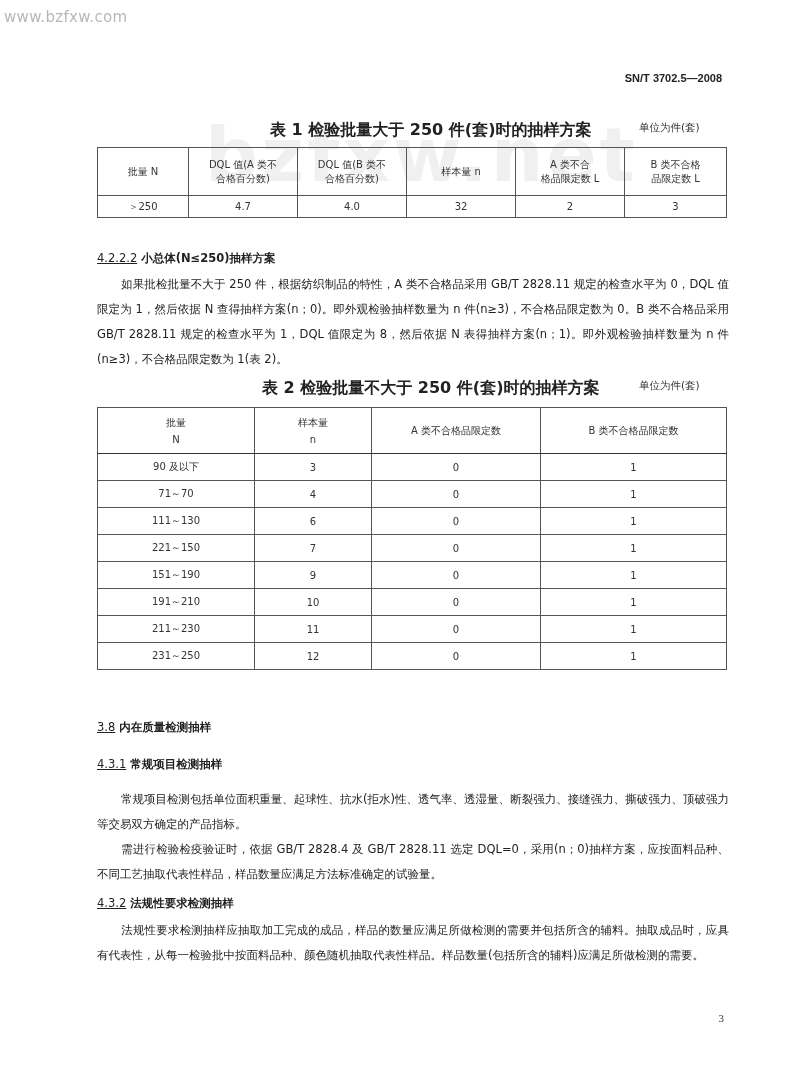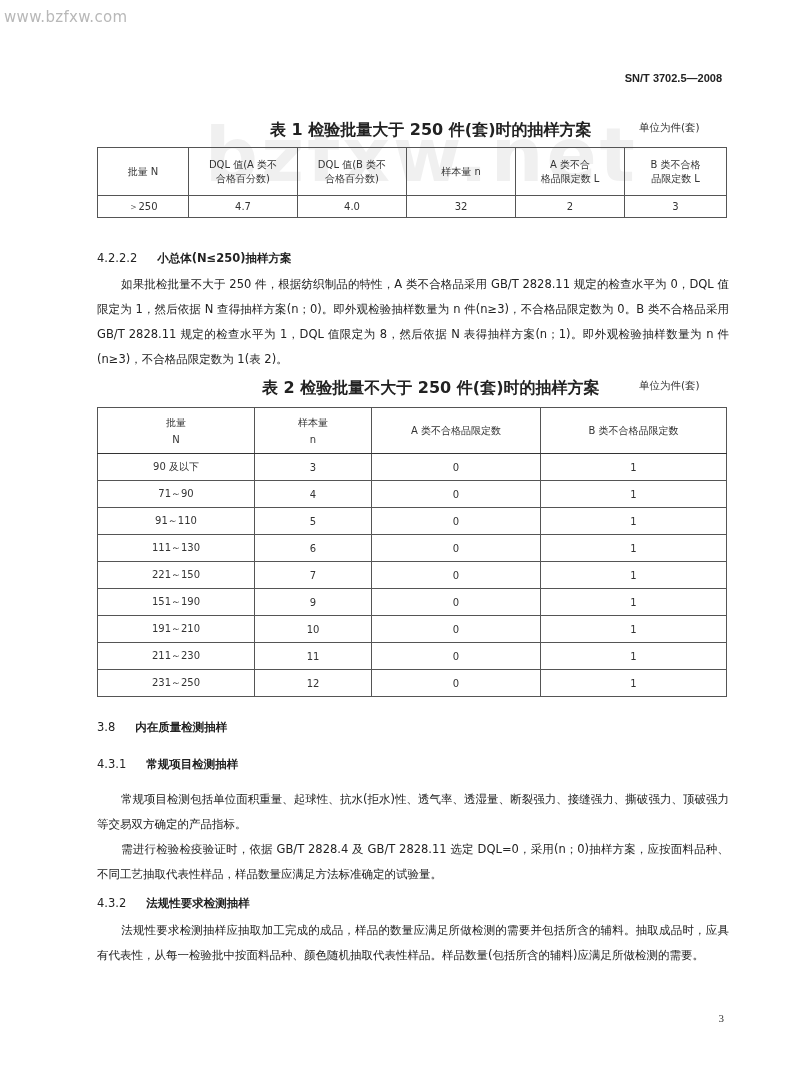--- a/index.html
+++ b/index.html
@@ -17,21 +17,21 @@
   .t1 { left: 97px; top: 147px; width: 630px; }
   .t1 thead tr { height: 48px; }
   .t1 tbody tr { height: 22px; }
   .t2 { left: 97px; top: 407px; width: 630px; }
   .t2 thead tr { height: 46px; }
   .t2 tbody tr { height: 27px; }
   .t2 th { line-height: 17px; }
   .t2 thead th { border-bottom: 1.5px solid #333; }
   .head-line { display: block; }
   .sec-h { position: absolute; font-size: 11.5px; font-family: "DejaVu Sans", sans-serif; color: #222; }
-  .sec-h .num { margin-right: 20px; }
+  .sec-h .num { margin-right: 4px; text-decoration: underline; }
   .sec-h .ttl { font-weight: bold; }
   .para { position: absolute; left: 97px; width: 632px; font-size: 11.5px; line-height: 25px; color: #222; font-family: "DejaVu Sans", sans-serif; text-align: justify; }
   .para .indent { display: inline-block; width: 24px; }
   .page-num { position: absolute; right: 76px; top: 1012px; font-size: 11px; color: #333; font-family: "Liberation Serif", serif; }
 </style>
 </head>
 <body>
 
 <div class="wm">www.bzfxw.com</div>
 <div class="big-wm">bzfxw.net</div>
@@ -108,28 +108,22 @@
     </tr>
   </thead>
   <tbody id="t2body">
       <tr>
         <td>90 及以下</td>
         <td>3</td>
         <td>0</td>
         <td>1</td>
       </tr>
       <tr>
-        <td>71～90</td>
+        <td>71～70</td>
         <td>4</td>
-        <td>0</td>
-        <td>1</td>
-      </tr>
-      <tr>
-        <td>91～110</td>
-        <td>5</td>
         <td>0</td>
         <td>1</td>
       </tr>
       <tr>
         <td>111～130</td>
         <td>6</td>
         <td>0</td>
         <td>1</td>
       </tr>
       <tr>

